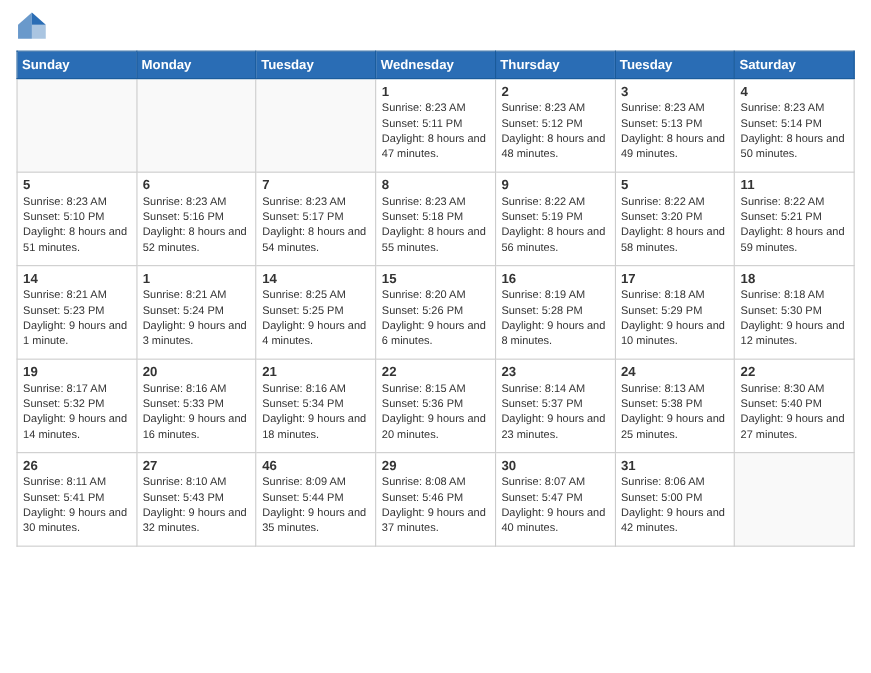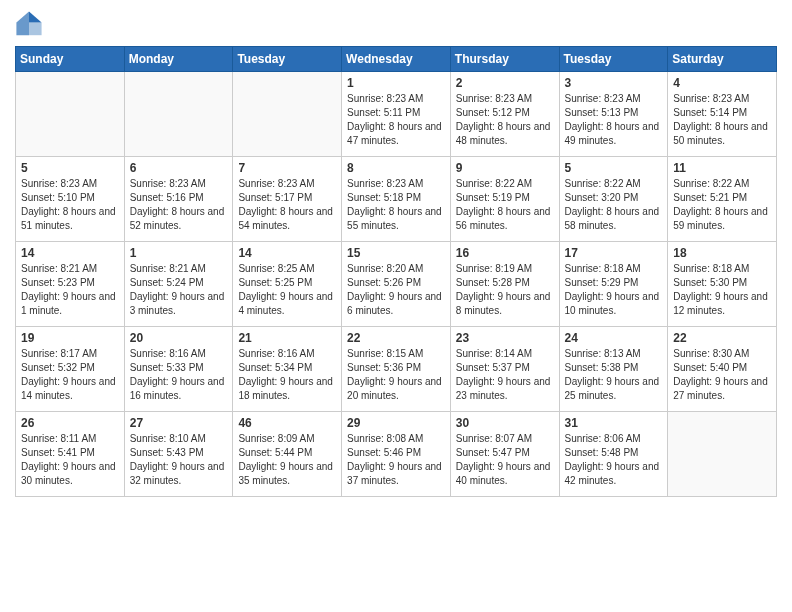--- a/index.html
+++ b/index.html
@@ -319,20 +319,20 @@
           </td>
           <td>
             <span class="day-num">30</span>
             <div class="day-info">Sunrise: 8:07 AM
 Sunset: 5:47 PM
 Daylight: 9 hours and 40 minutes.</div>
           </td>
           <td>
             <span class="day-num">31</span>
             <div class="day-info">Sunrise: 8:06 AM
-Sunset: 5:48 PM
+Sunset: 5:00 PM
 Daylight: 9 hours and 42 minutes.</div>
           </td>
           <td class="empty"></td>
         </tr>
       </tbody>
   </table>
 </div>
 
 </body></html>

